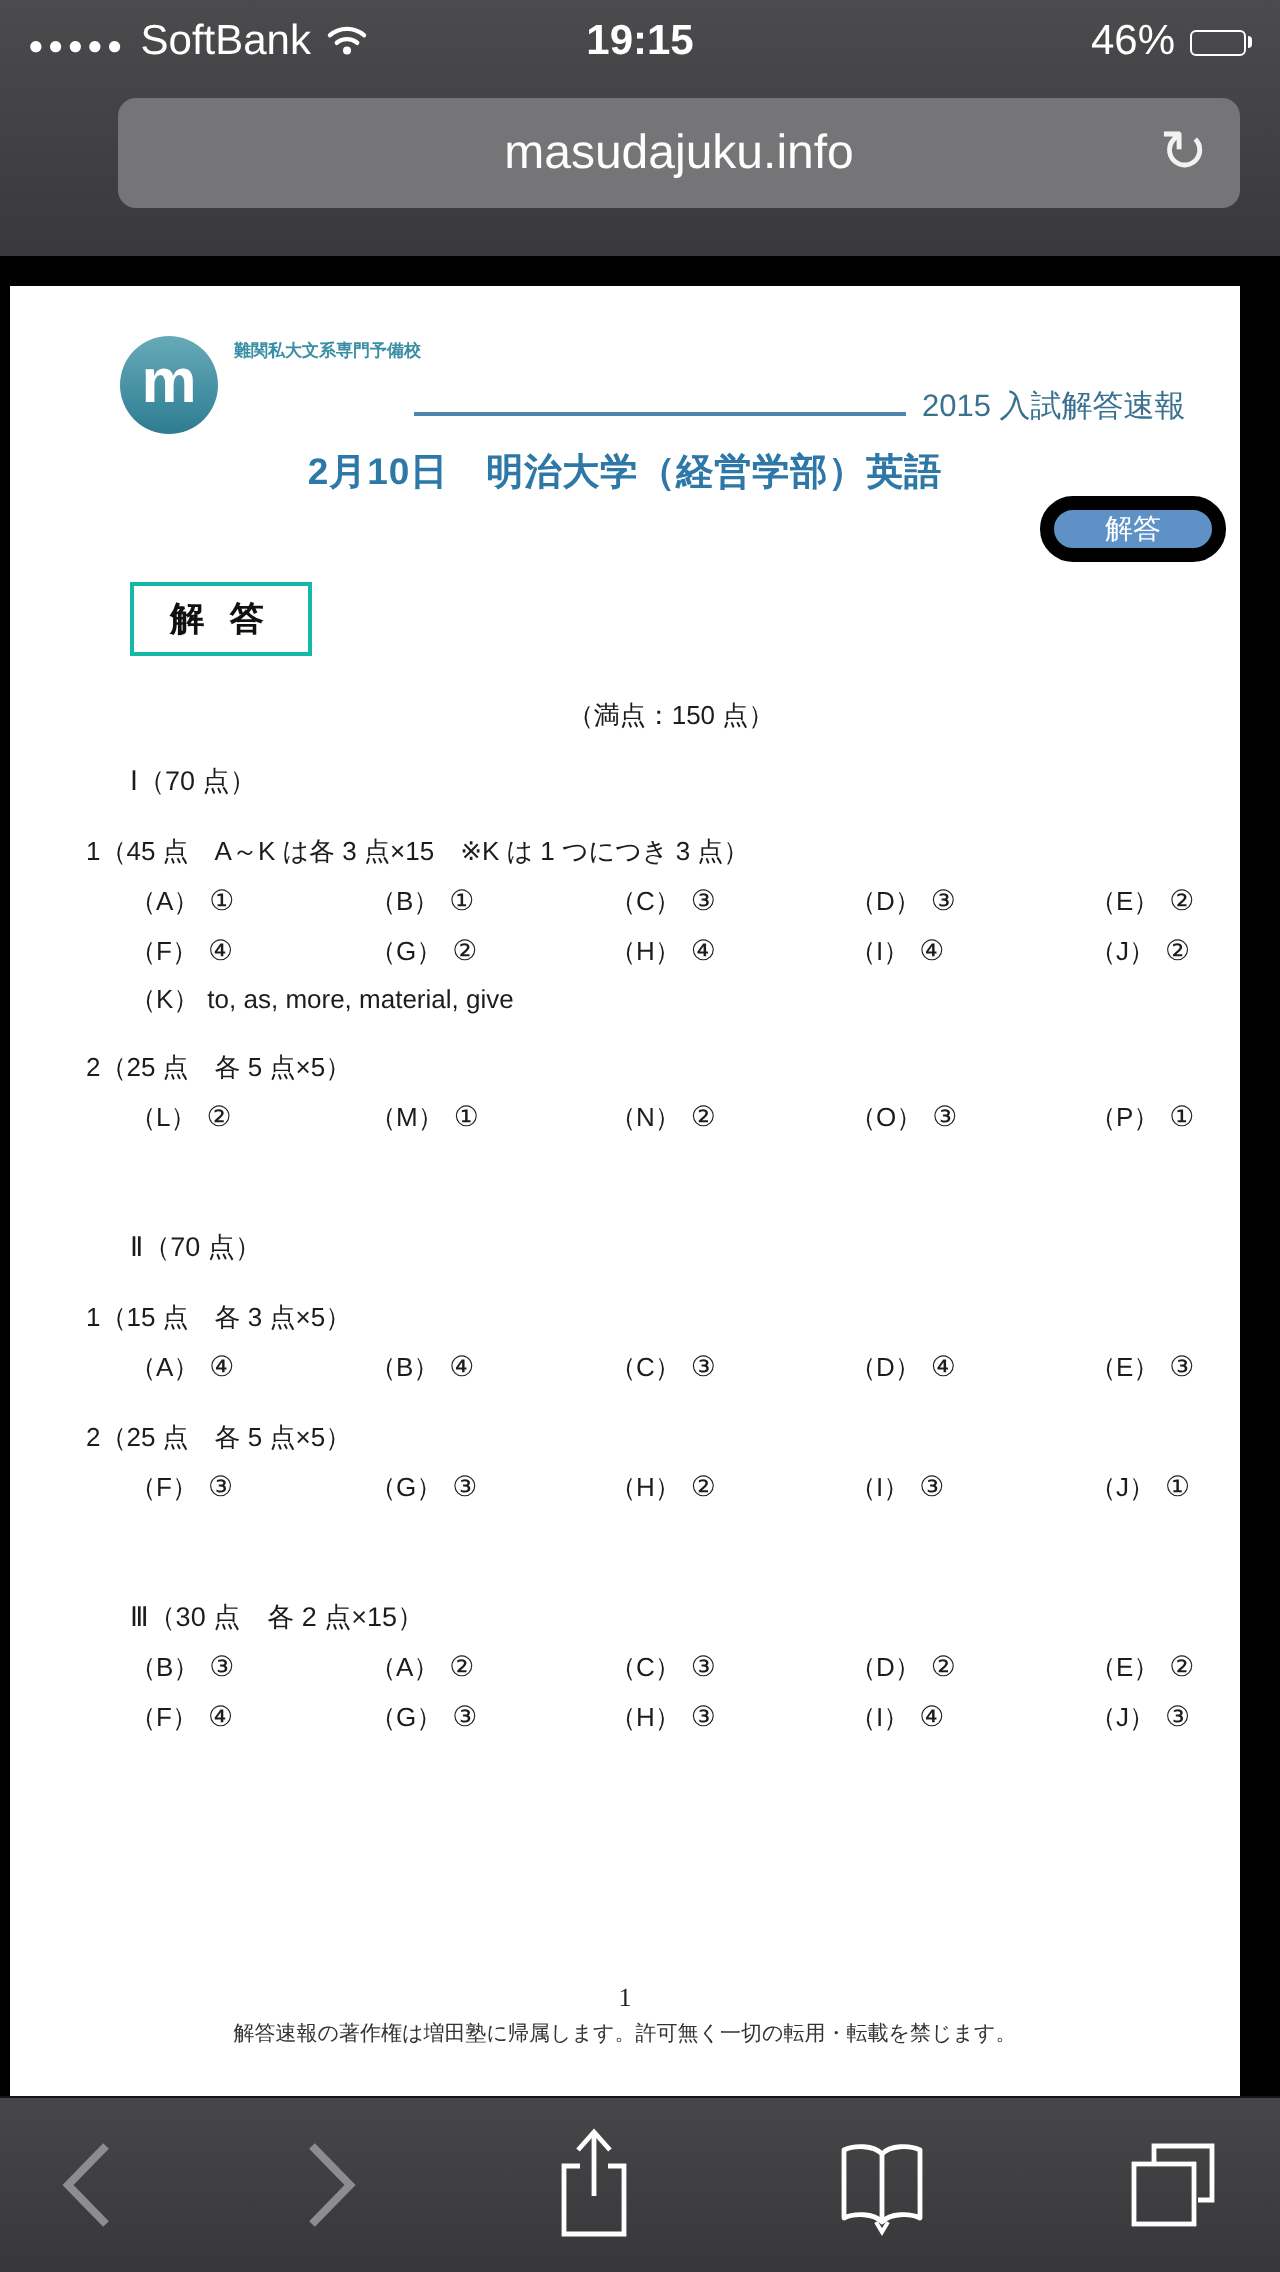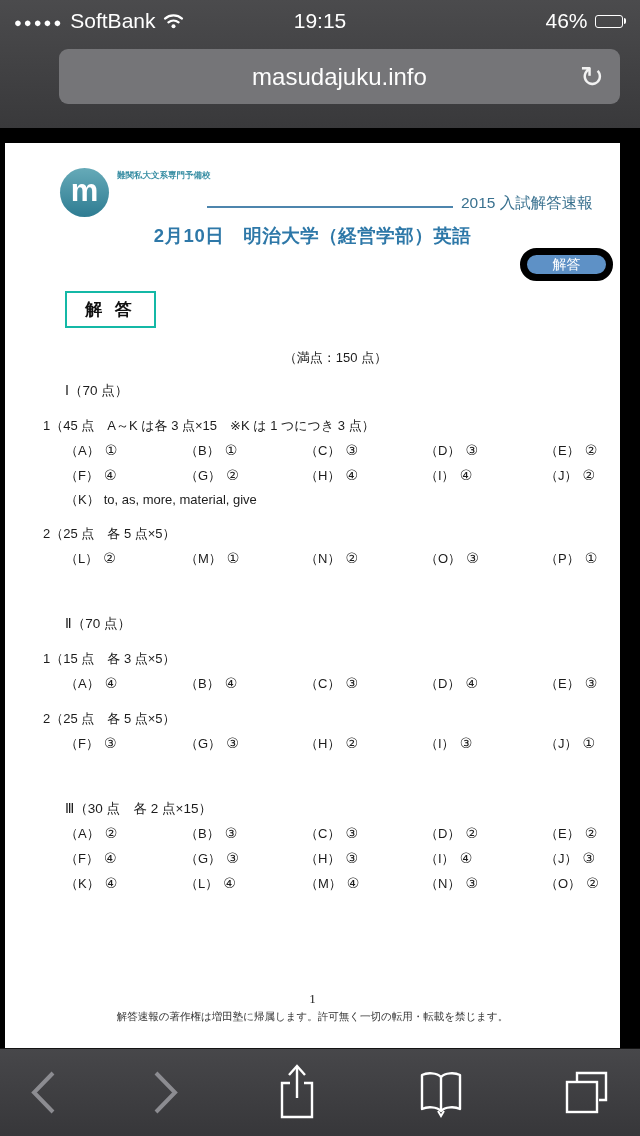--- a/index.html
+++ b/index.html
@@ -6,21 +6,21 @@
   html,body { width:640px; height:1136px; background:#000; overflow:hidden;
               font-family:"Liberation Sans","DejaVu Sans",sans-serif; }
 
   
   .top-chrome { height:128px; background:linear-gradient(#4b4b4d,#39393b); position:relative; }
   .status-bar { height:42px; display:flex; align-items:center; padding:0 14px; color:#fff; position:relative; }
   .sb-left { display:flex; align-items:center; gap:7px; }
   .signal-dots { font-size:13px; letter-spacing:2px; line-height:1; padding-top:2px; }
   .carrier { font-size:21px; }
   .wifi { margin-top:3px; }
-  .sb-time { position:absolute; left:0; right:0; text-align:center; font-size:21px; font-weight:normal; }
+  .sb-time { position:absolute; left:0; right:0; text-align:center; font-size:21px; font-weight:bold; }
   .sb-right { margin-left:auto; display:flex; align-items:center; gap:7px; z-index:1; }
   .batt-pct { font-size:21px; }
   .battery { display:flex; align-items:center; }
   .batt-body { width:28px; height:13px; border:1.5px solid #fff; border-radius:3px; padding:1.5px; }
   .batt-fill { width:46%; height:100%; background:#fff; border-radius:1px; }
   .batt-nub { width:2.5px; height:6px; background:#fff; border-radius:0 2px 2px 0; margin-left:1px; }
   .url-row { padding:7px 20px 0 20px; }
   .url-field { height:55px; background:#757578; border-radius:9px; display:flex; align-items:center;
                justify-content:center; position:relative; color:#fff;margin-left:39px; }
   .url-text { font-size:24px; color:#fdfdfd; }
@@ -167,40 +167,33 @@
               <span class="answer-cell"><span class="ans-label">（F）</span><span class="ans-value">③</span></span>
               <span class="answer-cell"><span class="ans-label">（G）</span><span class="ans-value">③</span></span>
               <span class="answer-cell"><span class="ans-label">（H）</span><span class="ans-value">②</span></span>
               <span class="answer-cell"><span class="ans-label">（I）</span><span class="ans-value">③</span></span>
               <span class="answer-cell"><span class="ans-label">（J）</span><span class="ans-value">①</span></span>
             </div>
           </div>
           <div class="section">
             <div class="section-heading">Ⅲ（30 点　各 2 点×15）</div>
             <div class="answer-row">
+              <span class="answer-cell"><span class="ans-label">（B）</span><span class="ans-value">③</span></span>
               <span class="answer-cell"><span class="ans-label">（A）</span><span class="ans-value">②</span></span>
-              <span class="answer-cell"><span class="ans-label">（B）</span><span class="ans-value">③</span></span>
               <span class="answer-cell"><span class="ans-label">（C）</span><span class="ans-value">③</span></span>
               <span class="answer-cell"><span class="ans-label">（D）</span><span class="ans-value">②</span></span>
               <span class="answer-cell"><span class="ans-label">（E）</span><span class="ans-value">②</span></span>
             </div>
             <div class="answer-row">
               <span class="answer-cell"><span class="ans-label">（F）</span><span class="ans-value">④</span></span>
               <span class="answer-cell"><span class="ans-label">（G）</span><span class="ans-value">③</span></span>
               <span class="answer-cell"><span class="ans-label">（H）</span><span class="ans-value">③</span></span>
               <span class="answer-cell"><span class="ans-label">（I）</span><span class="ans-value">④</span></span>
               <span class="answer-cell"><span class="ans-label">（J）</span><span class="ans-value">③</span></span>
             </div>
-            <div class="answer-row">
-              <span class="answer-cell"><span class="ans-label">（K）</span><span class="ans-value">④</span></span>
-              <span class="answer-cell"><span class="ans-label">（L）</span><span class="ans-value">④</span></span>
-              <span class="answer-cell"><span class="ans-label">（M）</span><span class="ans-value">④</span></span>
-              <span class="answer-cell"><span class="ans-label">（N）</span><span class="ans-value">③</span></span>
-              <span class="answer-cell"><span class="ans-label">（O）</span><span class="ans-value">②</span></span>
-            </div>
           </div>
         </div>
     </div>
 
     <div class="page-footer">
       <div class="page-number">1</div>
       <div class="copyright">解答速報の著作権は増田塾に帰属します。許可無く一切の転用・転載を禁じます。</div>
     </div>
 
   </div>

